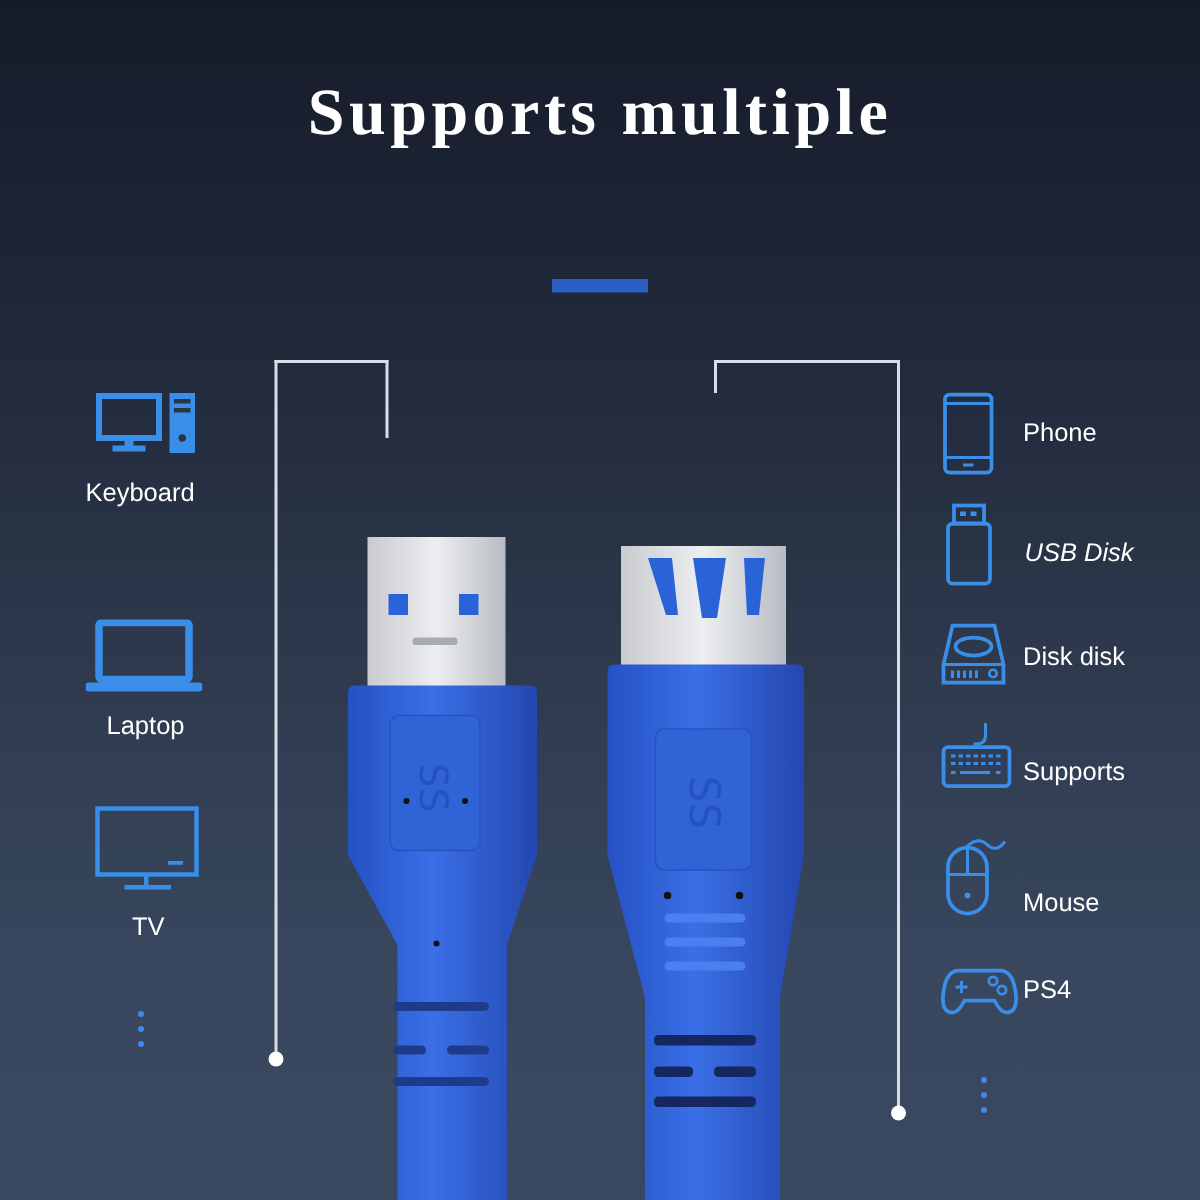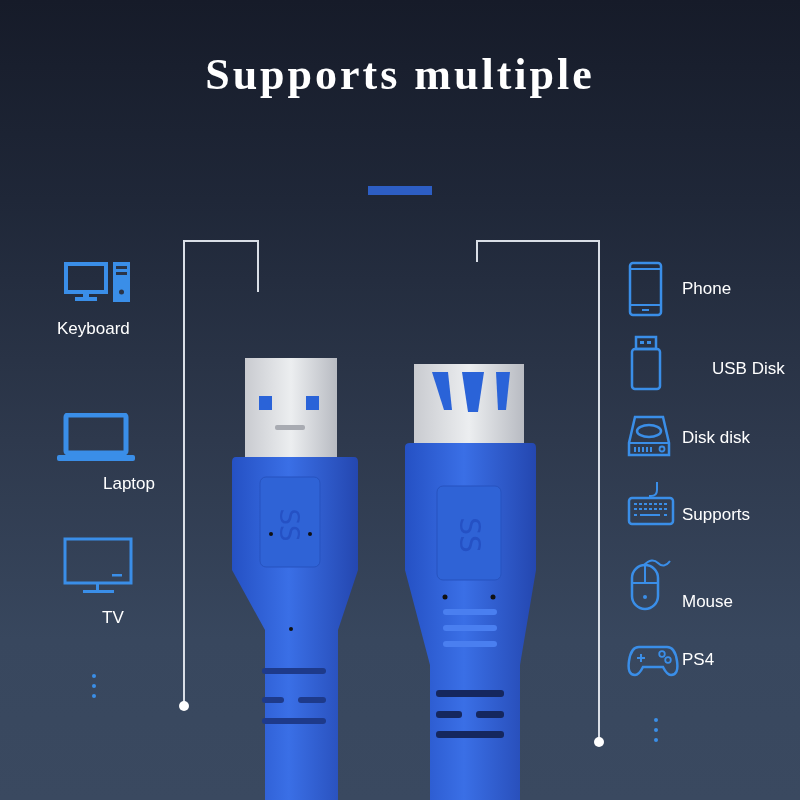--- a/index.html
+++ b/index.html
@@ -93,29 +93,29 @@
   <rect x="52" y="4" width="11" height="3" fill="#2a3447"></rect>
   <rect x="52" y="10" width="11" height="3" fill="#2a3447"></rect>
   <circle cx="57.5" cy="30" r="2.5" fill="#2a3447"></circle>
 </svg>
 <div class="lbl" style="left:57px;top:319px;">Keyboard</div>
 
 <svg class="ic" style="left:57px;top:413px;" width="78" height="50" viewBox="0 0 78 50">
   <rect x="9" y="2" width="60" height="38" rx="2" fill="none" stroke="#3a8ee8" stroke-width="5"></rect>
   <rect x="0" y="42" width="78" height="6" rx="2" fill="#3a8ee8"></rect>
 </svg>
-<div class="lbl" style="left:71px;top:474px;margin-left:32px;">Laptop</div>
+<div class="lbl" style="left:71px;top:474px;">Laptop</div>
 
 <svg class="ic" style="left:63px;top:537px;" width="70" height="58" viewBox="0 0 70 58">
   <rect x="2" y="2" width="66" height="44" fill="none" stroke="#3a8ee8" stroke-width="3"></rect>
   <rect x="49" y="37" width="10" height="2.5" fill="#3a8ee8"></rect>
   <rect x="33" y="46" width="3" height="8" fill="#3a8ee8"></rect>
   <rect x="20" y="53" width="31" height="3" fill="#3a8ee8"></rect>
 </svg>
-<div class="lbl" style="left:102px;top:608px;">TV</div>
+<div class="lbl" style="left:88px;top:608px;">TV</div>
 
 <div class="vdots" style="left:92px;top:674px;">
     <span></span>
     <span></span>
     <span></span>
   </div>
 
 <svg class="ic" style="left:628px;top:261px;" width="36" height="56" viewBox="0 0 36 56">
   <rect x="2" y="2" width="31" height="52" rx="3" fill="none" stroke="#3a8ee8" stroke-width="2.5"></rect>
   <line x1="2" y1="8" x2="33" y2="8" stroke="#3a8ee8" stroke-width="2"></line>
@@ -123,21 +123,21 @@
   <rect x="14" y="48" width="7" height="2" fill="#3a8ee8"></rect>
 </svg>
 <div class="lbl" style="left:682px;top:279px;">Phone</div>
 
 <svg class="ic" style="left:630px;top:335px;" width="32" height="56" viewBox="0 0 32 56">
   <rect x="6" y="2" width="20" height="12" fill="none" stroke="#3a8ee8" stroke-width="2.5"></rect>
   <rect x="10" y="6" width="4" height="3" fill="#3a8ee8"></rect>
   <rect x="17" y="6" width="4" height="3" fill="#3a8ee8"></rect>
   <rect x="2" y="14" width="28" height="40" rx="3" fill="none" stroke="#3a8ee8" stroke-width="2.5"></rect>
 </svg>
-<div class="lbl" style="left:712px;top:359px;">USB Disk</div>
+<div class="lbl" style="left:683px;top:359px;font-style:italic;">USB Disk</div>
 
 <svg class="ic" style="left:627px;top:415px;" width="44" height="44" viewBox="0 0 44 44">
   <path d="M8,2 L36,2 L42,28 L42,40 L2,40 L2,28 Z" fill="none" stroke="#3a8ee8" stroke-width="2.5"></path>
   <line x1="2" y1="28" x2="42" y2="28" stroke="#3a8ee8" stroke-width="2"></line>
   <ellipse cx="22" cy="16" rx="12" ry="6" fill="none" stroke="#3a8ee8" stroke-width="2.5"></ellipse>
   <g fill="#3a8ee8">
       <rect x="7" y="32" width="2" height="5"></rect>
       <rect x="11" y="32" width="2" height="5"></rect>
       <rect x="15" y="32" width="2" height="5"></rect>
       <rect x="19" y="32" width="2" height="5"></rect>

